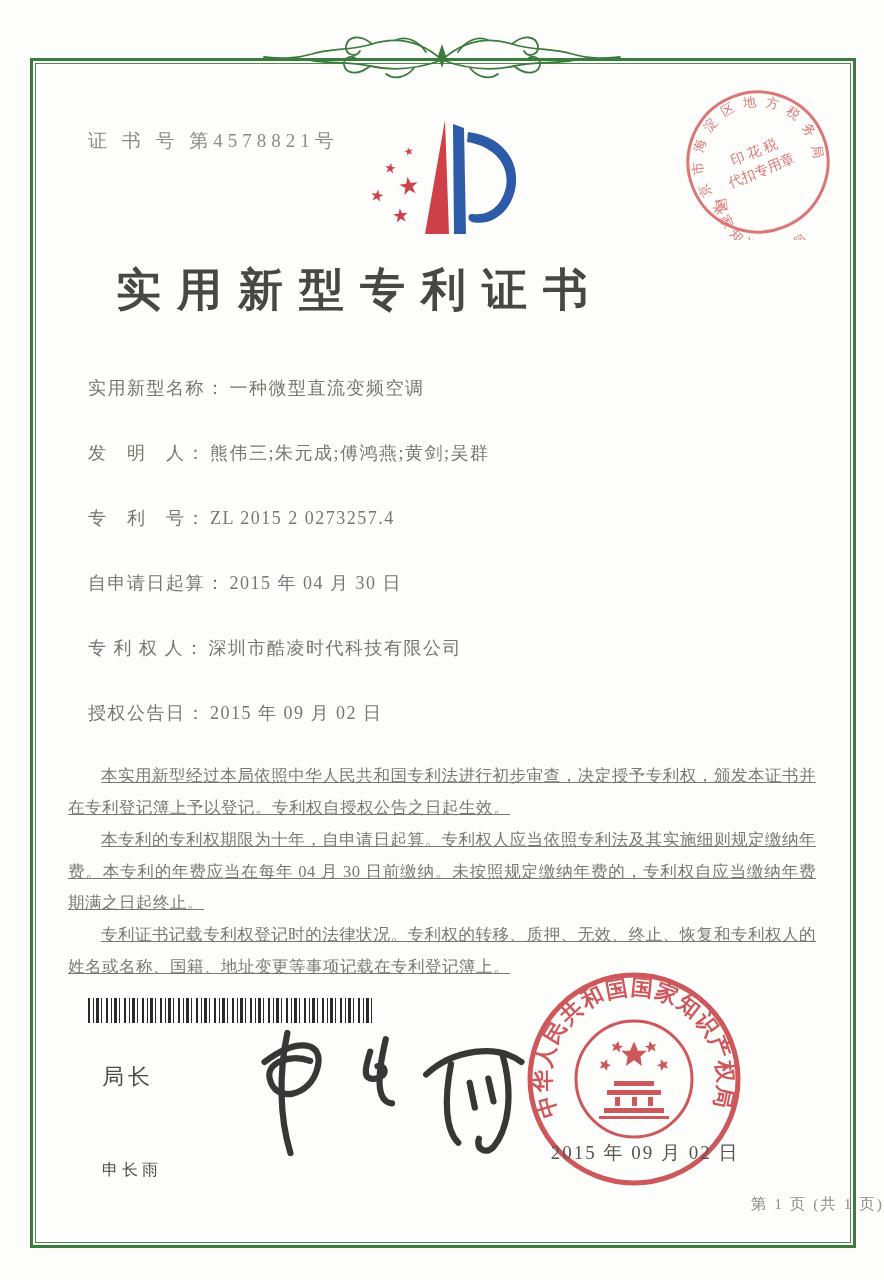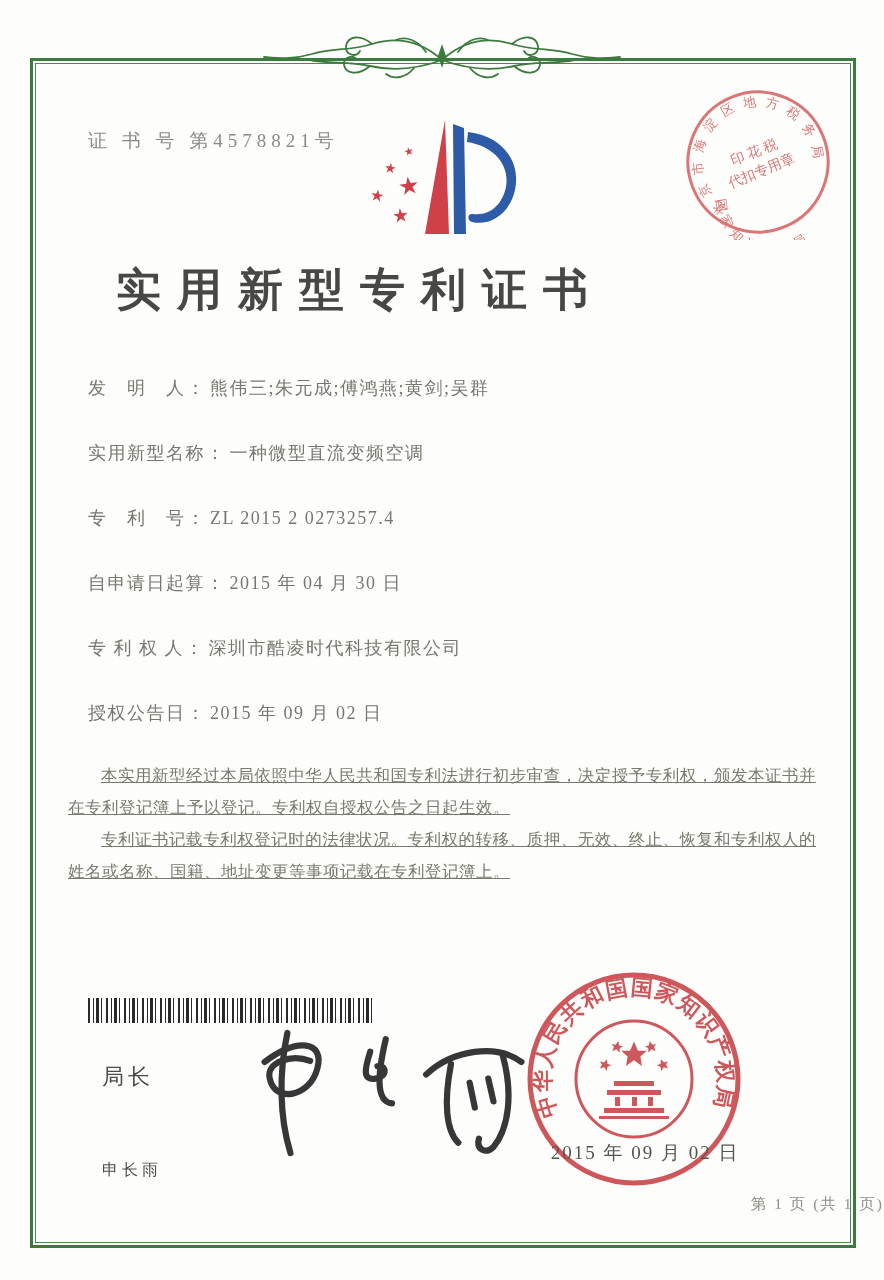--- a/index.html
+++ b/index.html
@@ -88,41 +88,42 @@
     <path d="M30,4 L34,118 L10,118 Z" fill="#d04048"></path>
     <path d="M38,8 L49,12 L51,118 L39,118 Z" fill="#2d5ba8"></path>
     <path d="M53,16 C88,20 106,46 100,74 C94,100 73,110 57,106 C52,105 52,97 58,98
              C75,100 87,89 91,71 C95,49 79,30 52,26 Z" fill="#2d5ba8"></path>
   </svg>
 
   <div class="title">实用新型专利证书</div>
 
   <div class="fields">
     <div class="frow">
-      <span class="flabel">发　明　人</span><span class="fcolon">：</span><span>熊伟三;朱元成;傅鸿燕;黄剑;吴群</span>
+      <span class="flabel">实用新型名称</span><span class="fcolon">：</span><span>一种微型直流变频空调</span>
     </div>
     <div class="frow">
-      <span class="flabel">实用新型名称</span><span class="fcolon">：</span><span>一种微型直流变频空调</span>
+      <span class="flabel">发　明　人</span><span class="fcolon">：</span><span>熊伟三;朱元成;傅鸿燕;黄剑;吴群</span>
     </div>
     <div class="frow">
       <span class="flabel">专　利　号</span><span class="fcolon">：</span><span>ZL 2015 2 0273257.4</span>
     </div>
     <div class="frow">
       <span class="flabel">自申请日起算</span><span class="fcolon">：</span><span>2015 年 04 月 30 日</span>
     </div>
     <div class="frow">
       <span class="flabel">专 利 权 人</span><span class="fcolon">：</span><span>深圳市酷凌时代科技有限公司</span>
     </div>
     <div class="frow">
       <span class="flabel">授权公告日</span><span class="fcolon">：</span><span>2015 年 09 月 02 日</span>
     </div>
   </div>
 
   <div class="paras">
     <p>本实用新型经过本局依照中华人民共和国专利法进行初步审查，决定授予专利权，颁发本证书并在专利登记簿上予以登记。专利权自授权公告之日起生效。</p>
+    <p>本专利的专利权期限为十年，自申请日起算。专利权人应当依照专利法及其实施细则规定缴纳年费。本专利的年费应当在每年 04 月 30 日前缴纳。未按照规定缴纳年费的，专利权自应当缴纳年费期满之日起终止。</p>
     <p>专利证书记载专利权登记时的法律状况。专利权的转移、质押、无效、终止、恢复和专利权人的姓名或名称、国籍、地址变更等事项记载在专利登记簿上。</p>
   </div>
 
   <div class="barcode"></div>
 
   <div class="sig-title">局长</div>
   <div class="sig-name">申长雨</div>
 
   <svg class="sig-hand" viewBox="0 0 280 140">
     <g stroke="#1c1c1c" stroke-width="6" fill="none" stroke-linecap="round" opacity="0.88">

